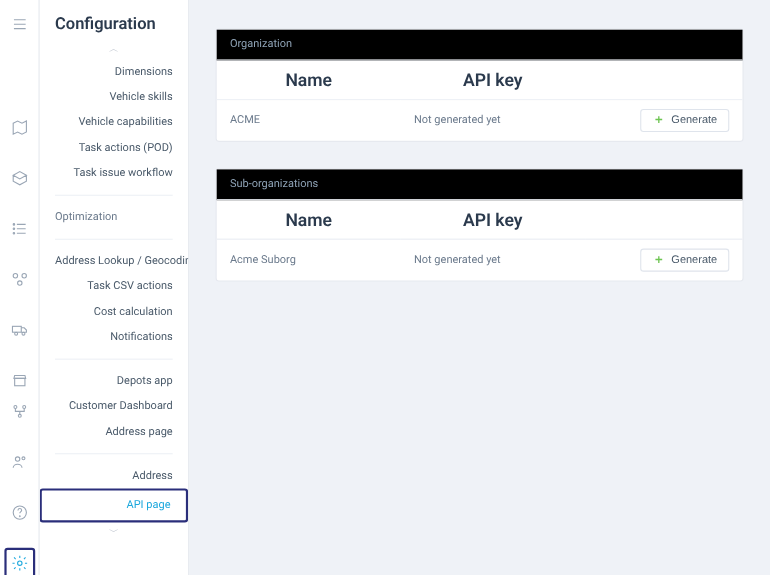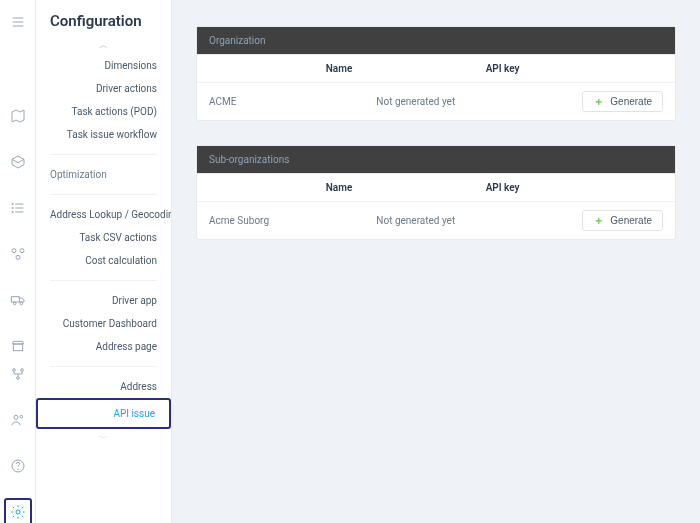--- a/index.html
+++ b/index.html
@@ -117,34 +117,34 @@
       padding: 26px 24px;
       overflow-y: auto;
     }
     .panel {
       background: #fff;
       border: 1px solid #e6e9ef;
       border-radius: 3px;
       margin-bottom: 24px;
     }
     .panel-header {
-      background: #404040;
+      background: #000000;
       color: #8ea2b5;
       font-size: 10px;
       padding: 8px 12px;
       border-bottom: 1px solid #e6e9ef;
     }
     .panel-table {
       width: 100%;
       border-collapse: collapse;
     }
     .panel-table th {
-      text-align: right;
+      text-align: center;
       font-weight: 600;
-      font-size: 10px;
+      font-size: 16px;
       color: #2b3a4d;
       padding: 8px 12px;
       border-bottom: 1px solid #eef1f6;
     }
     .panel-table td {
       font-size: 10px;
       color: #6b7a8c;
       padding: 8px 12px;
       border-bottom: 1px solid #f3f5f9;
       margin-left: 16px;
@@ -260,42 +260,44 @@
 
   </div>
 </nav>
 
 <aside class="sidebar">
   <div class="sidebar-title">Configuration</div>
   <div class="sidebar-collapse">︿</div>
 
   <div class="sidebar-list">
     <div class="sidebar-item">Dimensions</div>
-    <div class="sidebar-item">Driver actions</div>
+    <div class="sidebar-item">Vehicle skills</div>
+    <div class="sidebar-item">Vehicle capabilities</div>
     <div class="sidebar-item">Task actions (POD)</div>
     <div class="sidebar-item">Task issue workflow</div>
 
     <hr class="sidebar-divider">
     <div class="sidebar-group-head">Optimization</div>
     <hr class="sidebar-divider">
 
     <div class="sidebar-item">Address Lookup / Geocoding</div>
     <div class="sidebar-item">Task CSV actions</div>
     <div class="sidebar-item">Cost calculation</div>
+    <div class="sidebar-item">Notifications</div>
 
     <hr class="sidebar-divider">
 
-    <div class="sidebar-item">Driver app</div>
+    <div class="sidebar-item">Depots app</div>
     <div class="sidebar-item">Customer Dashboard</div>
     <div class="sidebar-item">Address page</div>
 
     <hr class="sidebar-divider">
 
     <div class="sidebar-item">Address</div>
-    <div class="sidebar-item active active-boxed">API issue</div>
+    <div class="sidebar-item active active-boxed">API page</div>
   </div>
   <div class="sidebar-collapse">﹀</div>
 </aside>
 
 <main class="main">
 
   <section class="panel">
     <div class="panel-header">Organization</div>
     <table class="panel-table">
       <thead>

